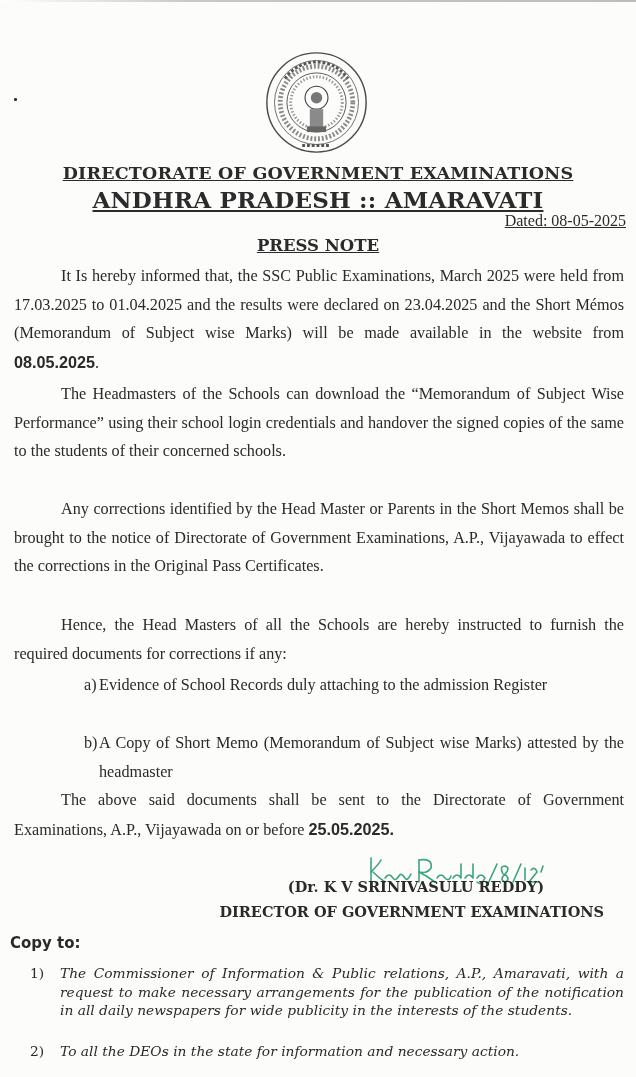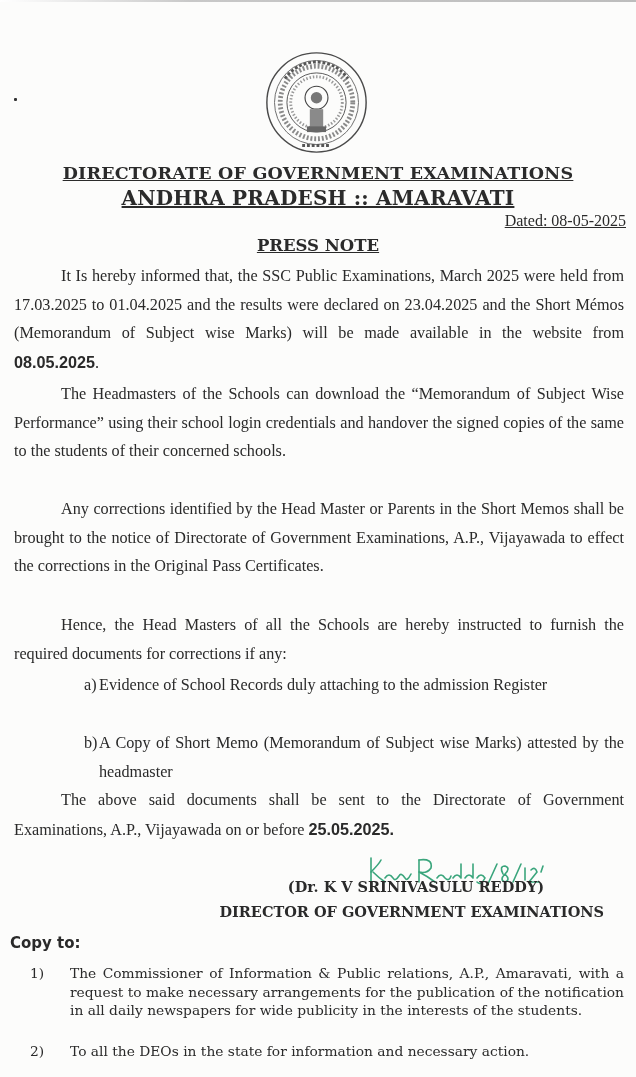--- a/index.html
+++ b/index.html
@@ -20,21 +20,21 @@
     }
     .emblem svg { width: 105px; height: 105px; }
 
     .hdr {
       position: absolute; left: 0; width: 636px; text-align: center;
       font-family: "DejaVu Serif", serif; font-weight: bold; color: #2b2b2b;
       letter-spacing: 0.2px;
       text-decoration: underline;
     }
     .hdr1 { top: 163px; font-size: 17.5px; }
-    .hdr2 { top: 186px; font-size: 20px; }
+    .hdr2 { top: 186px; font-size: 23px; }
 
     .refline {
       position: absolute; top: 212px; left: 14px; width: 612px; height: 20px;
       font-size: 16px;
     }
     .ref { position: absolute; left: 0; top: 0; text-decoration: underline; }
     .dated { position: absolute; right: 0; top: 0; text-decoration: underline; }
 
     .press {
       position: absolute; top: 236px; left: 0; width: 636px; text-align: center;
@@ -81,21 +81,21 @@
 
     .copyto {
       position: absolute; left: 10px; top: 934px;
       font-family: "DejaVu Sans", sans-serif; font-weight: bold; font-size: 15px;
     }
     .cc-item {
       position: absolute; left: 30px; width: 594px;
       font-family: "DejaVu Serif", serif; font-size: 13.8px; line-height: 18.5px;
     }
     .cc-item .mark { position: absolute; left: 0; top: 0; }
-    .cc-item .txt { margin-left: 40px; text-align: justify; text-align-last: left; }
+    .cc-item .txt { margin-left: 30px; text-align: justify; text-align-last: left; font-style: italic; }
     .cc1 { top: 964px; }
     .cc2 { top: 1042px; }
   </style>
 </head>
 <body>
 
 <div class="topline"></div>
 <div class="speck" style="left:14px; top:98px;"></div>
 
 <div class="emblem">

